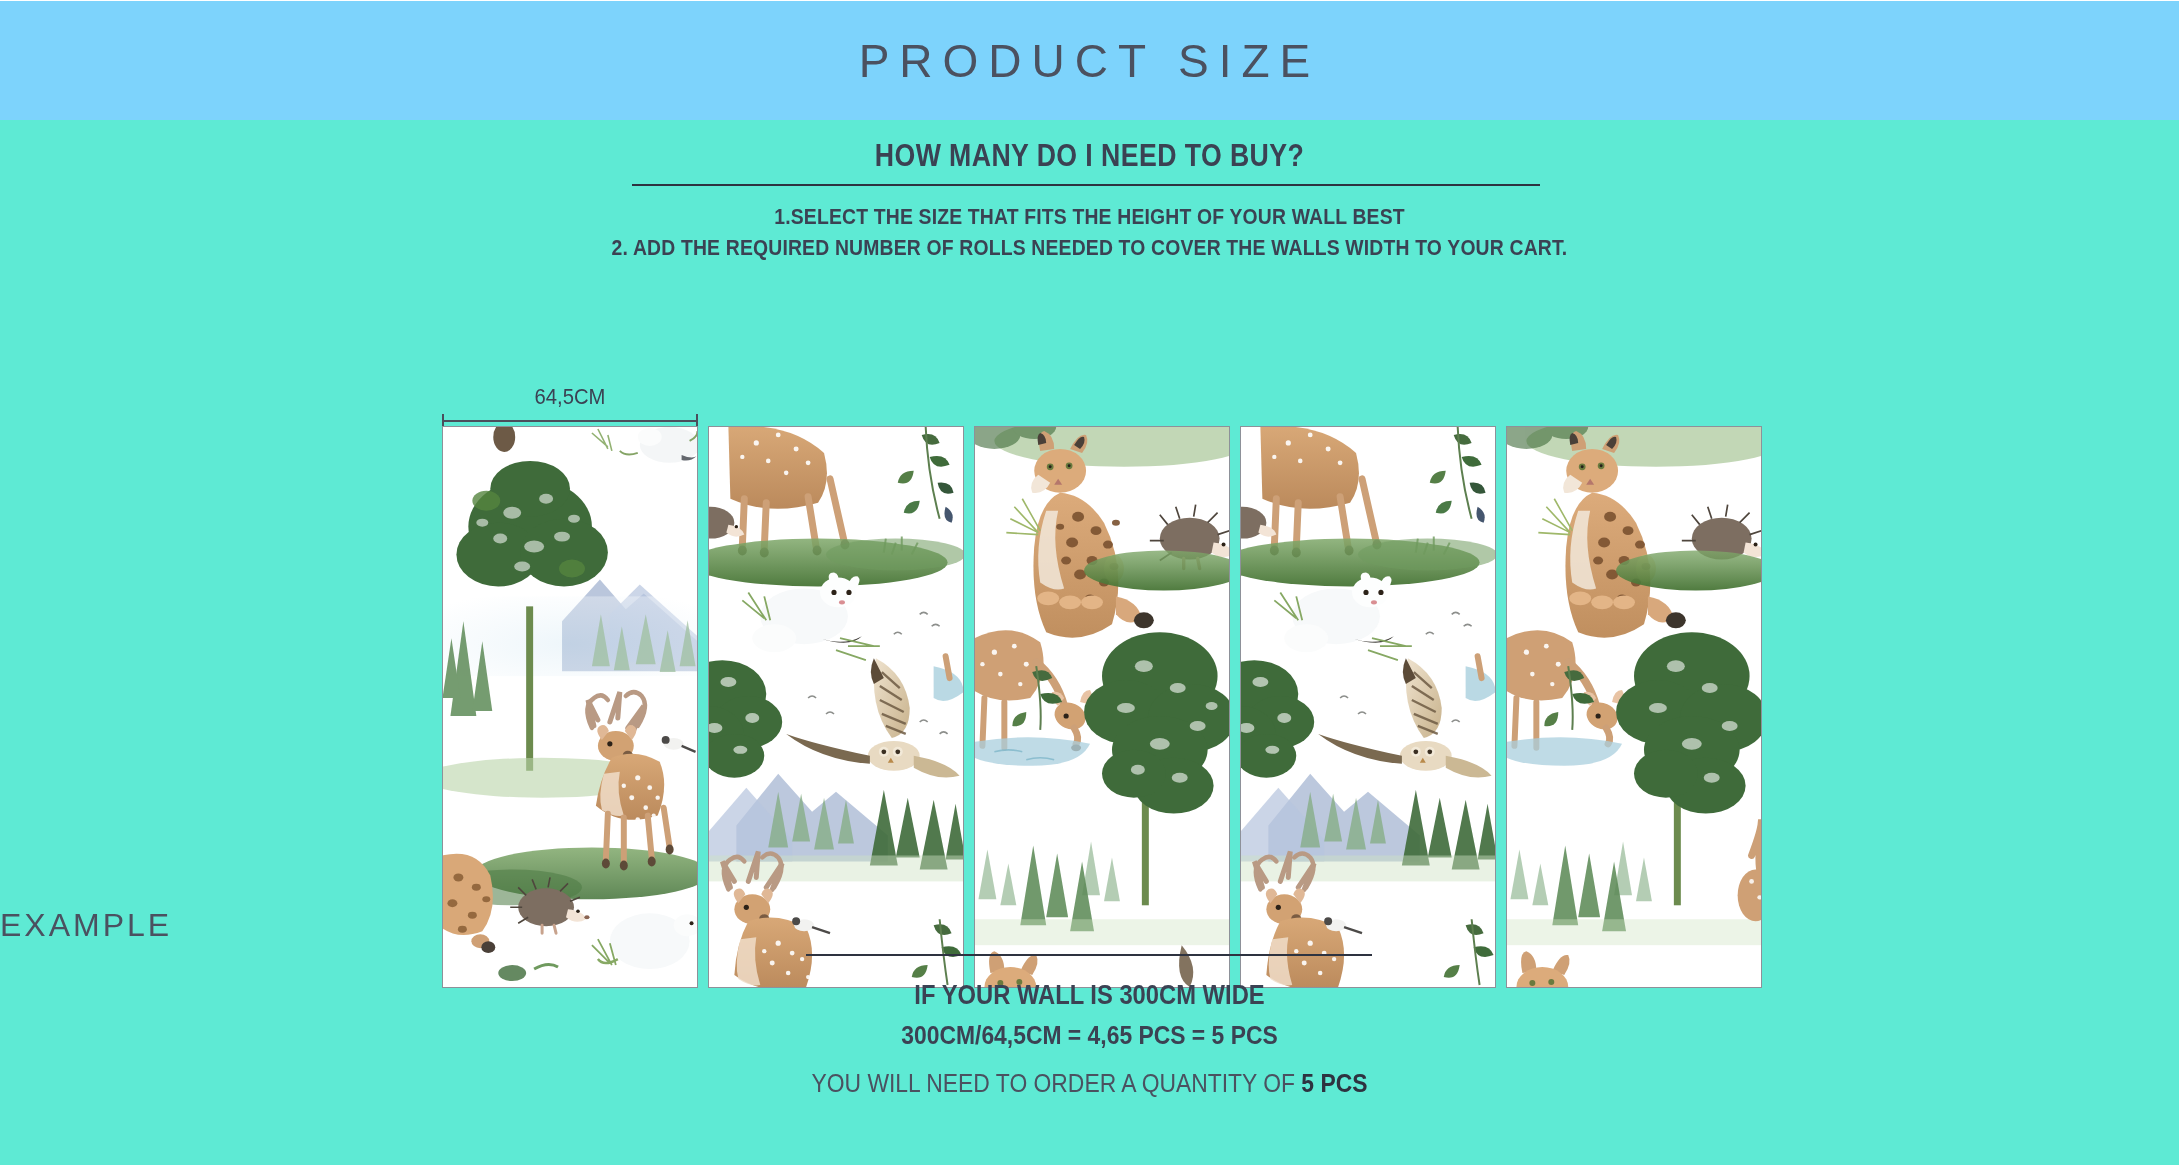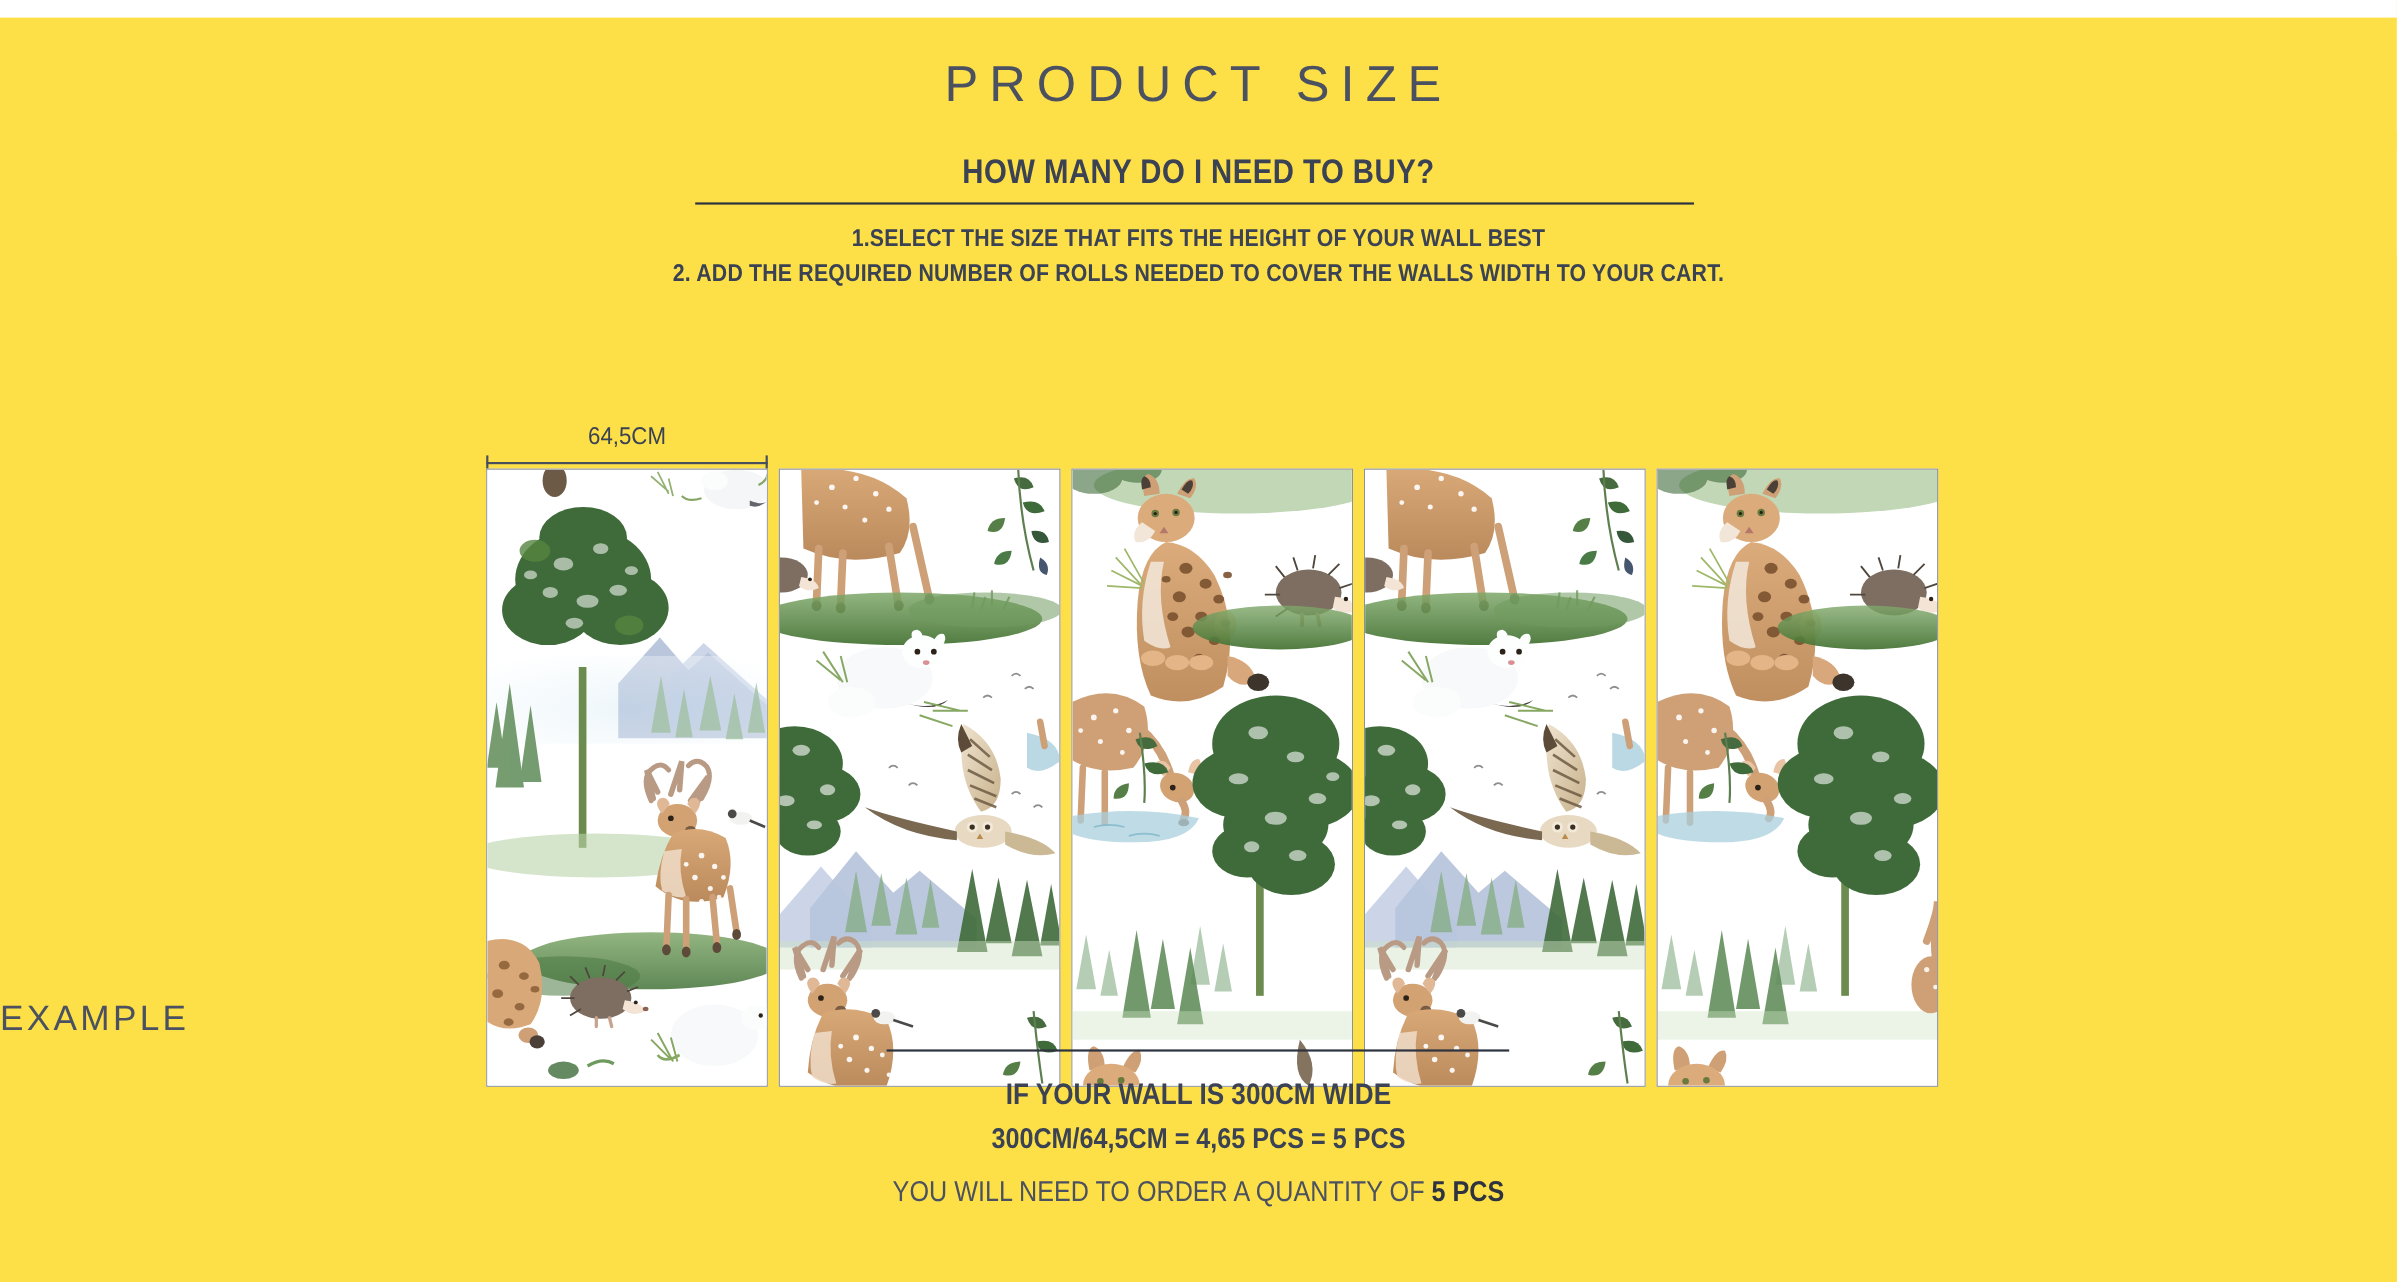--- a/index.html
+++ b/index.html
@@ -4,33 +4,33 @@
 <style>
   html,body{margin:0;padding:0;}
   body{
     width:2179px;height:1165px;
     background:#ffffff;
     font-family:"Liberation Sans", sans-serif;
     overflow:hidden;
     position:relative;
   }
   .header-band{
-    position:absolute;left:0;top:16px;width:2179px;height:120px;
-    background:#fde047;
+    position:absolute;left:0;top:1px;width:2179px;height:120px;
+    background:#7dd3fc;
     display:flex;align-items:center;justify-content:center;
   }
   .header-title{
     font-size:46px;letter-spacing:10px;color:#4b5160;
     font-weight:300;
     font-family:"Liberation Sans", sans-serif;
     white-space:nowrap;
   }
   .body-area{
     position:absolute;left:0;top:120px;width:2179px;height:1045px;
-    background:#fde047;
+    background:#5eead4;
   }
   .subhead{
     position:absolute;left:0;top:18px;width:2179px;text-align:center;
     font-size:31px;font-weight:600;color:#3b4253;letter-spacing:0.5px;
     transform:scaleX(0.86);
   }
   .rule-top{
     position:absolute;left:632px;top:64px;width:908px;height:0;
     border-top:2px solid #2e3340;
   }

